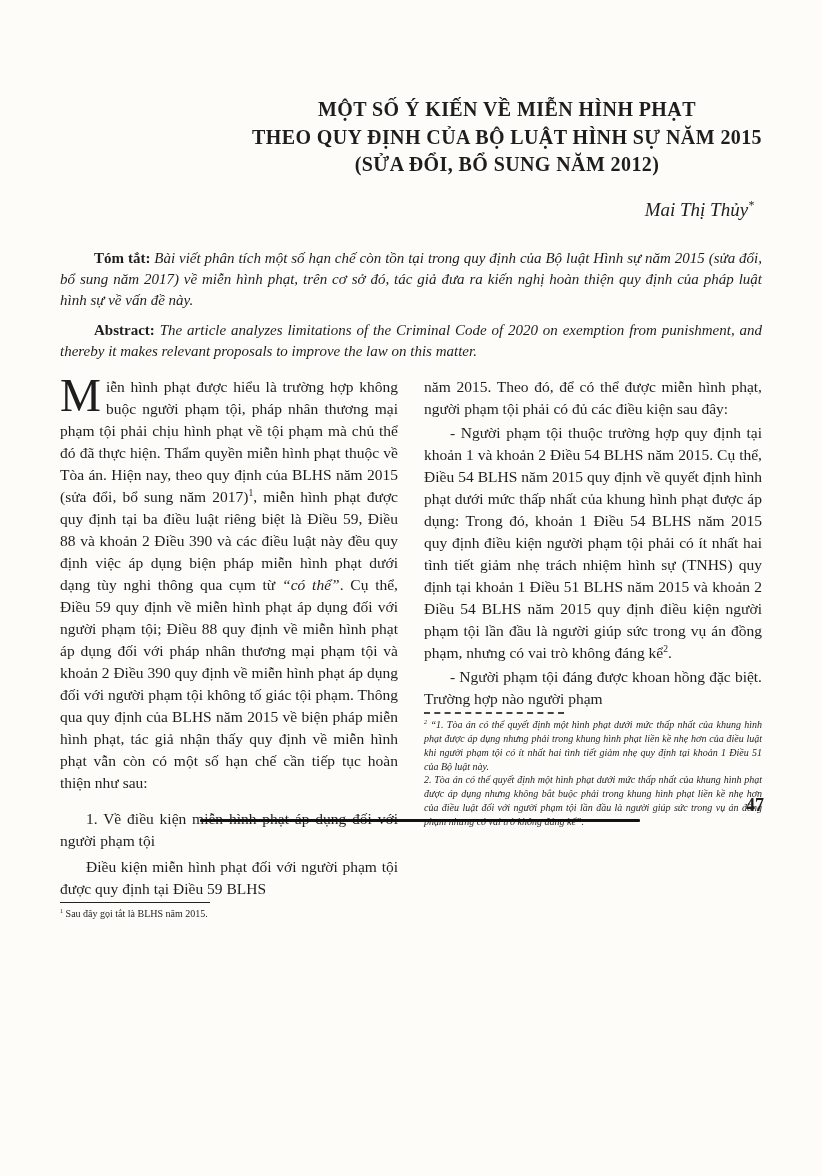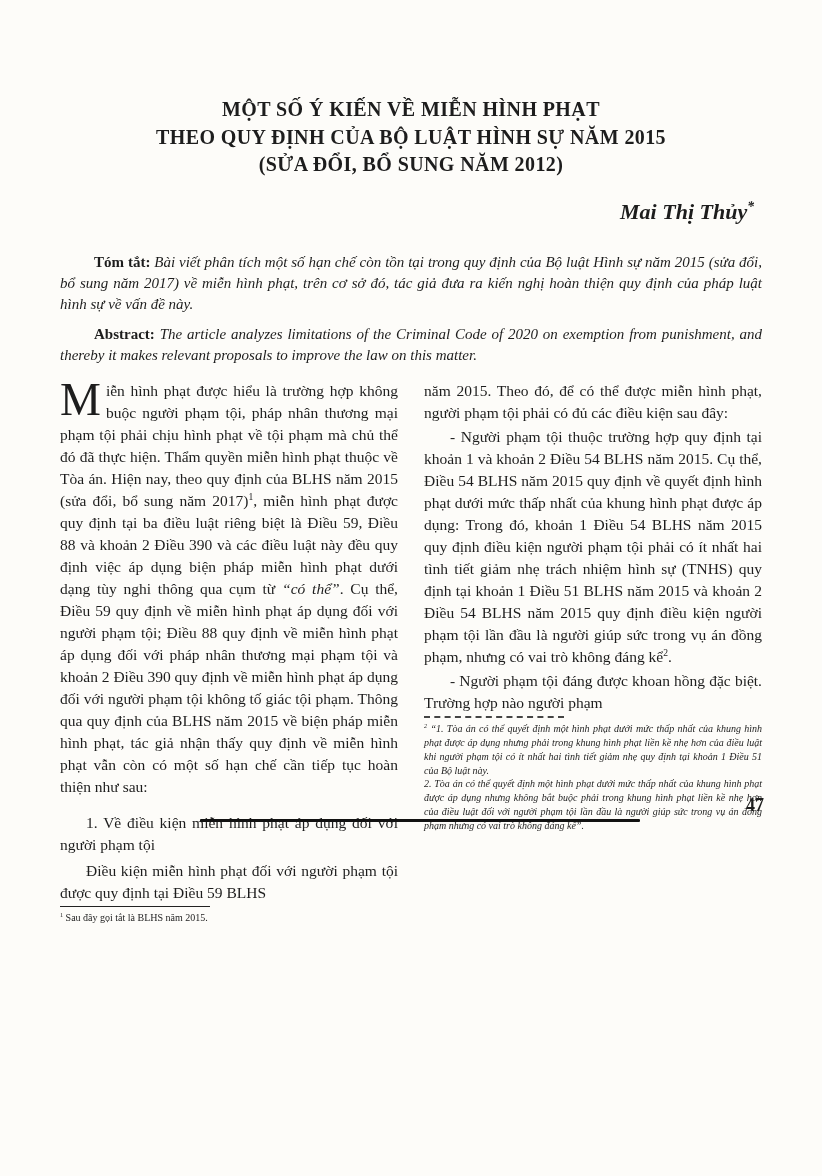--- a/index.html
+++ b/index.html
@@ -7,35 +7,35 @@
   body {
     background:#fdfcf9;
     color:#1d1d1d;
     font-family:"Liberation Serif", "DejaVu Serif", serif;
     overflow:hidden;
   }
   .page {
     position:relative;
     width:822px; height:824px;
     padding:96px 60px 50px 60px;
-    display:flex; flex-direction:column;
+    display:flex; flex-direction:column;align-items:flex-end;
   }
   .title {
     text-align:center;
     font-weight:bold;
     font-size:20px;
     line-height:1.38;
     letter-spacing:0.4px;
   }
   .author-line {
     text-align:right;
     margin-top:20px;
     padding-right:8px;
-    font-size:22px;
-    font-weight:bold;
+    font-size:19px;
+    font-weight:normal;
     font-style:italic;
   }
   .abstract {
     margin-top:27px;
     font-size:15px;
     line-height:1.42;
     text-align:justify;
     text-indent:34px;
     font-style:italic;
   }

